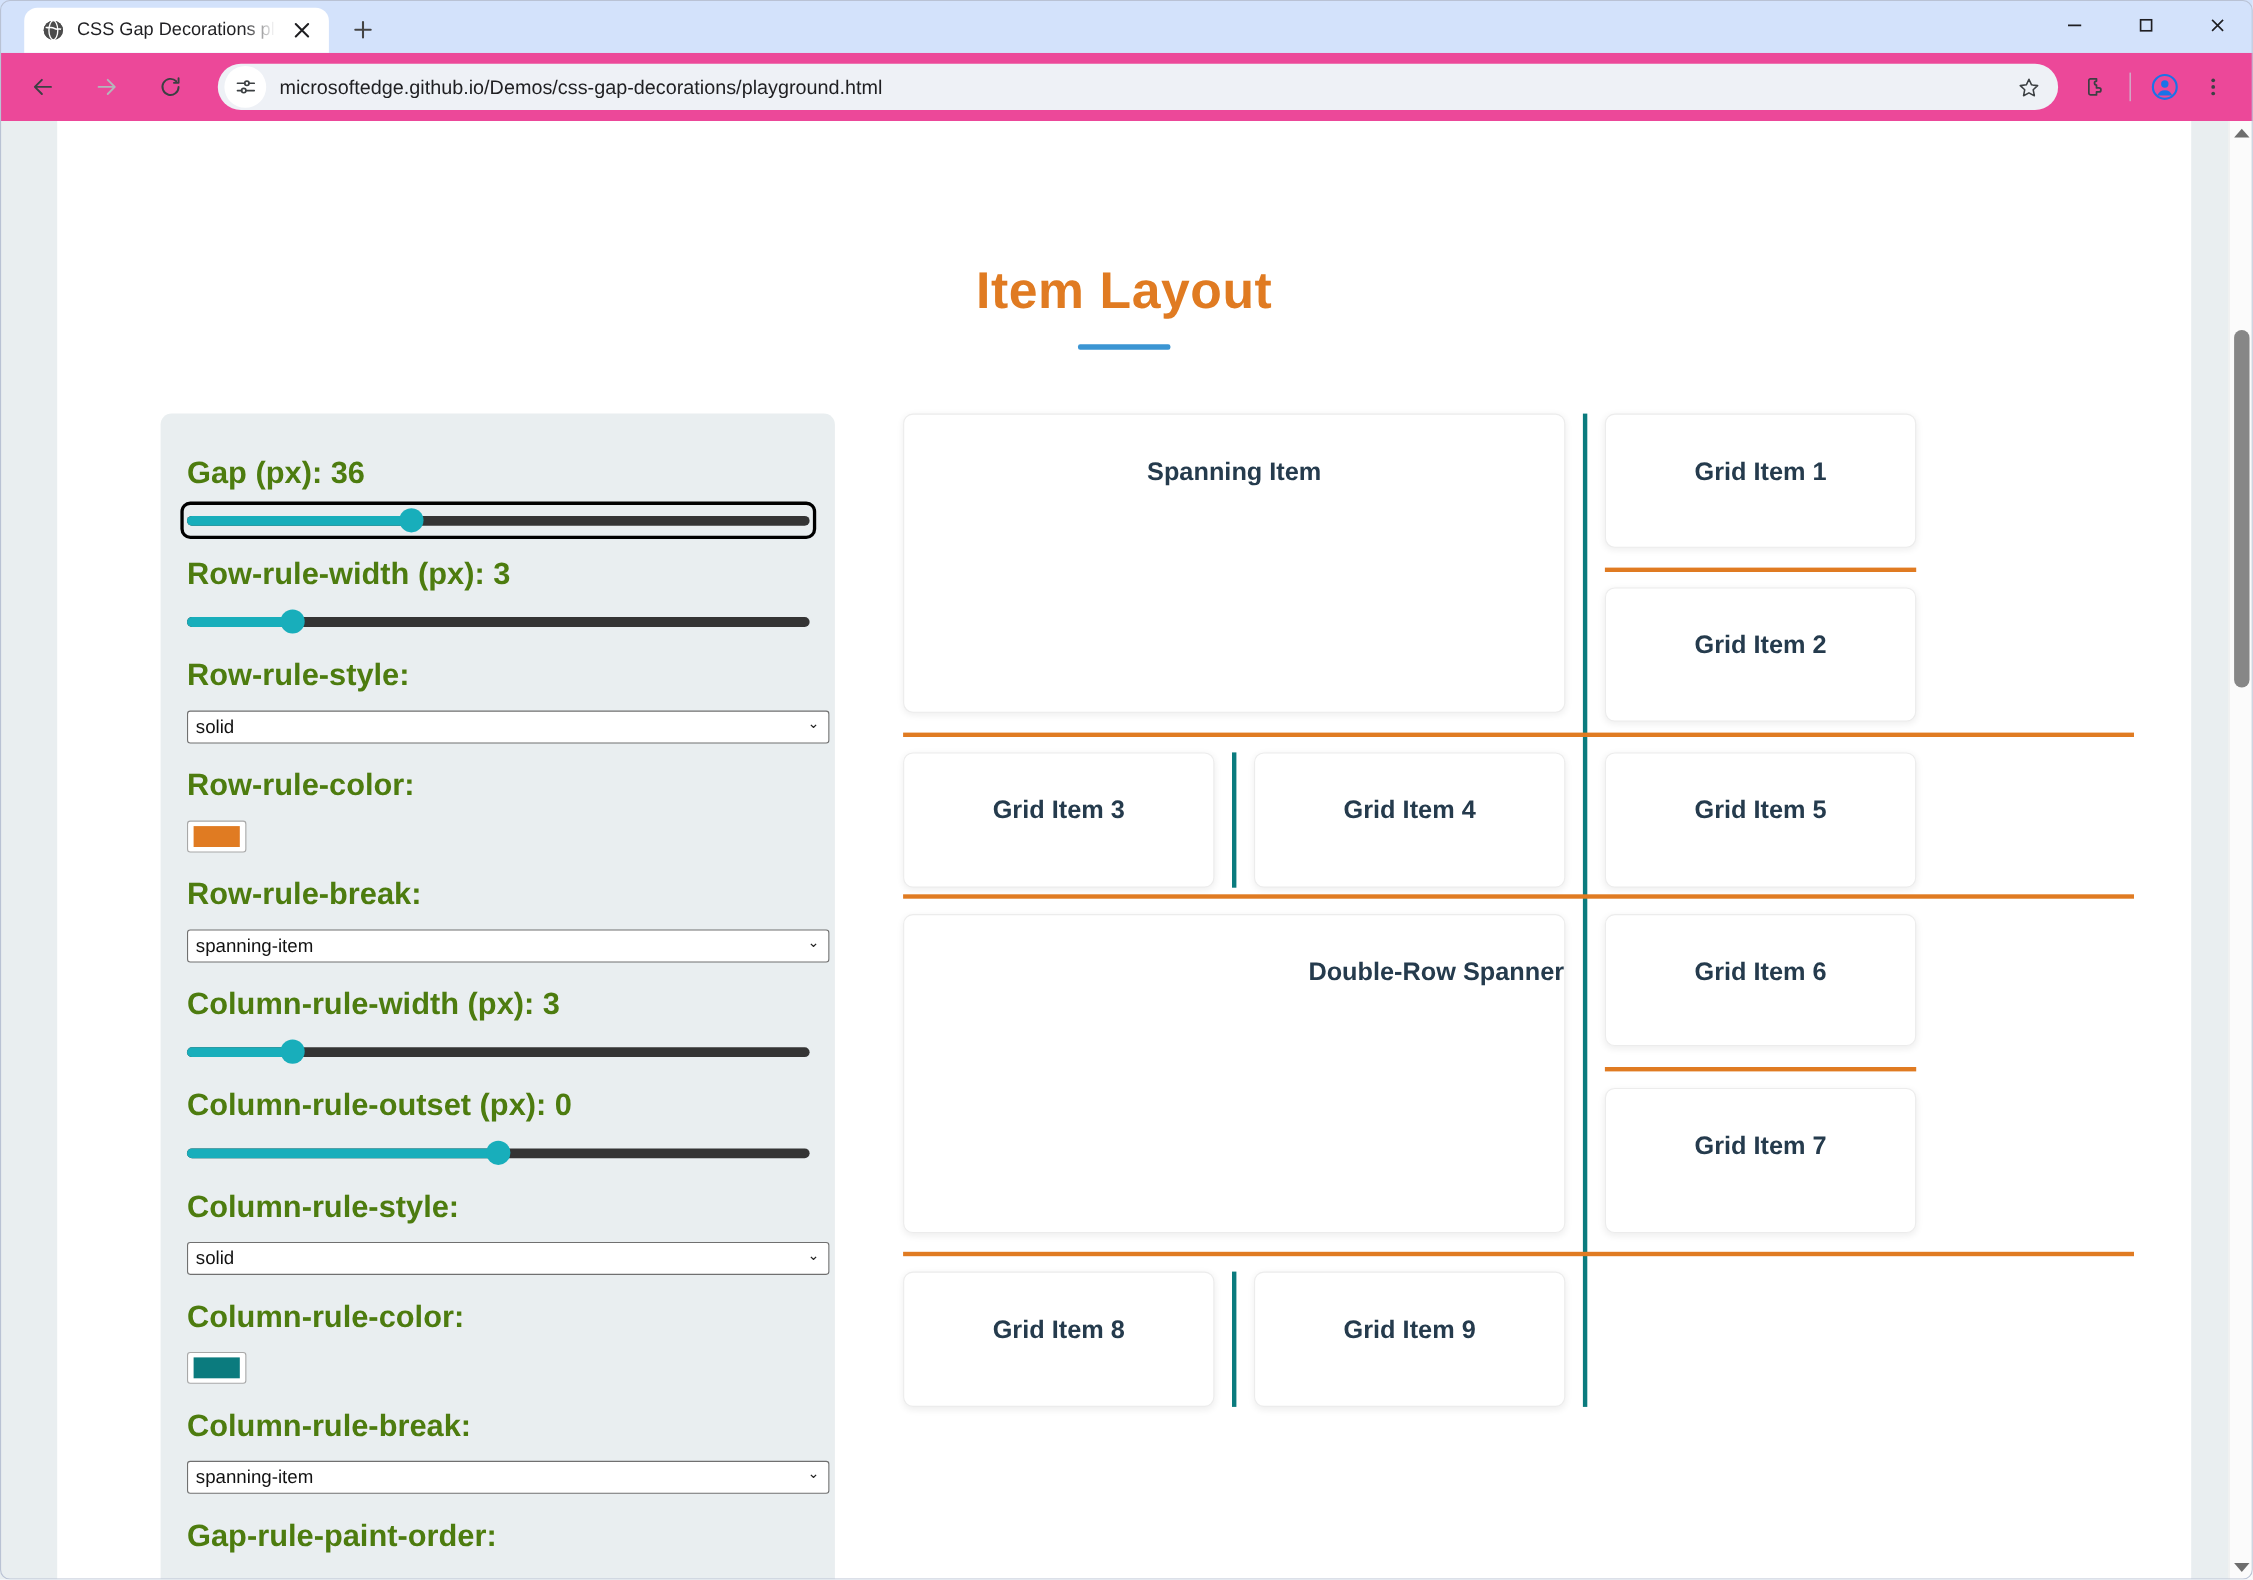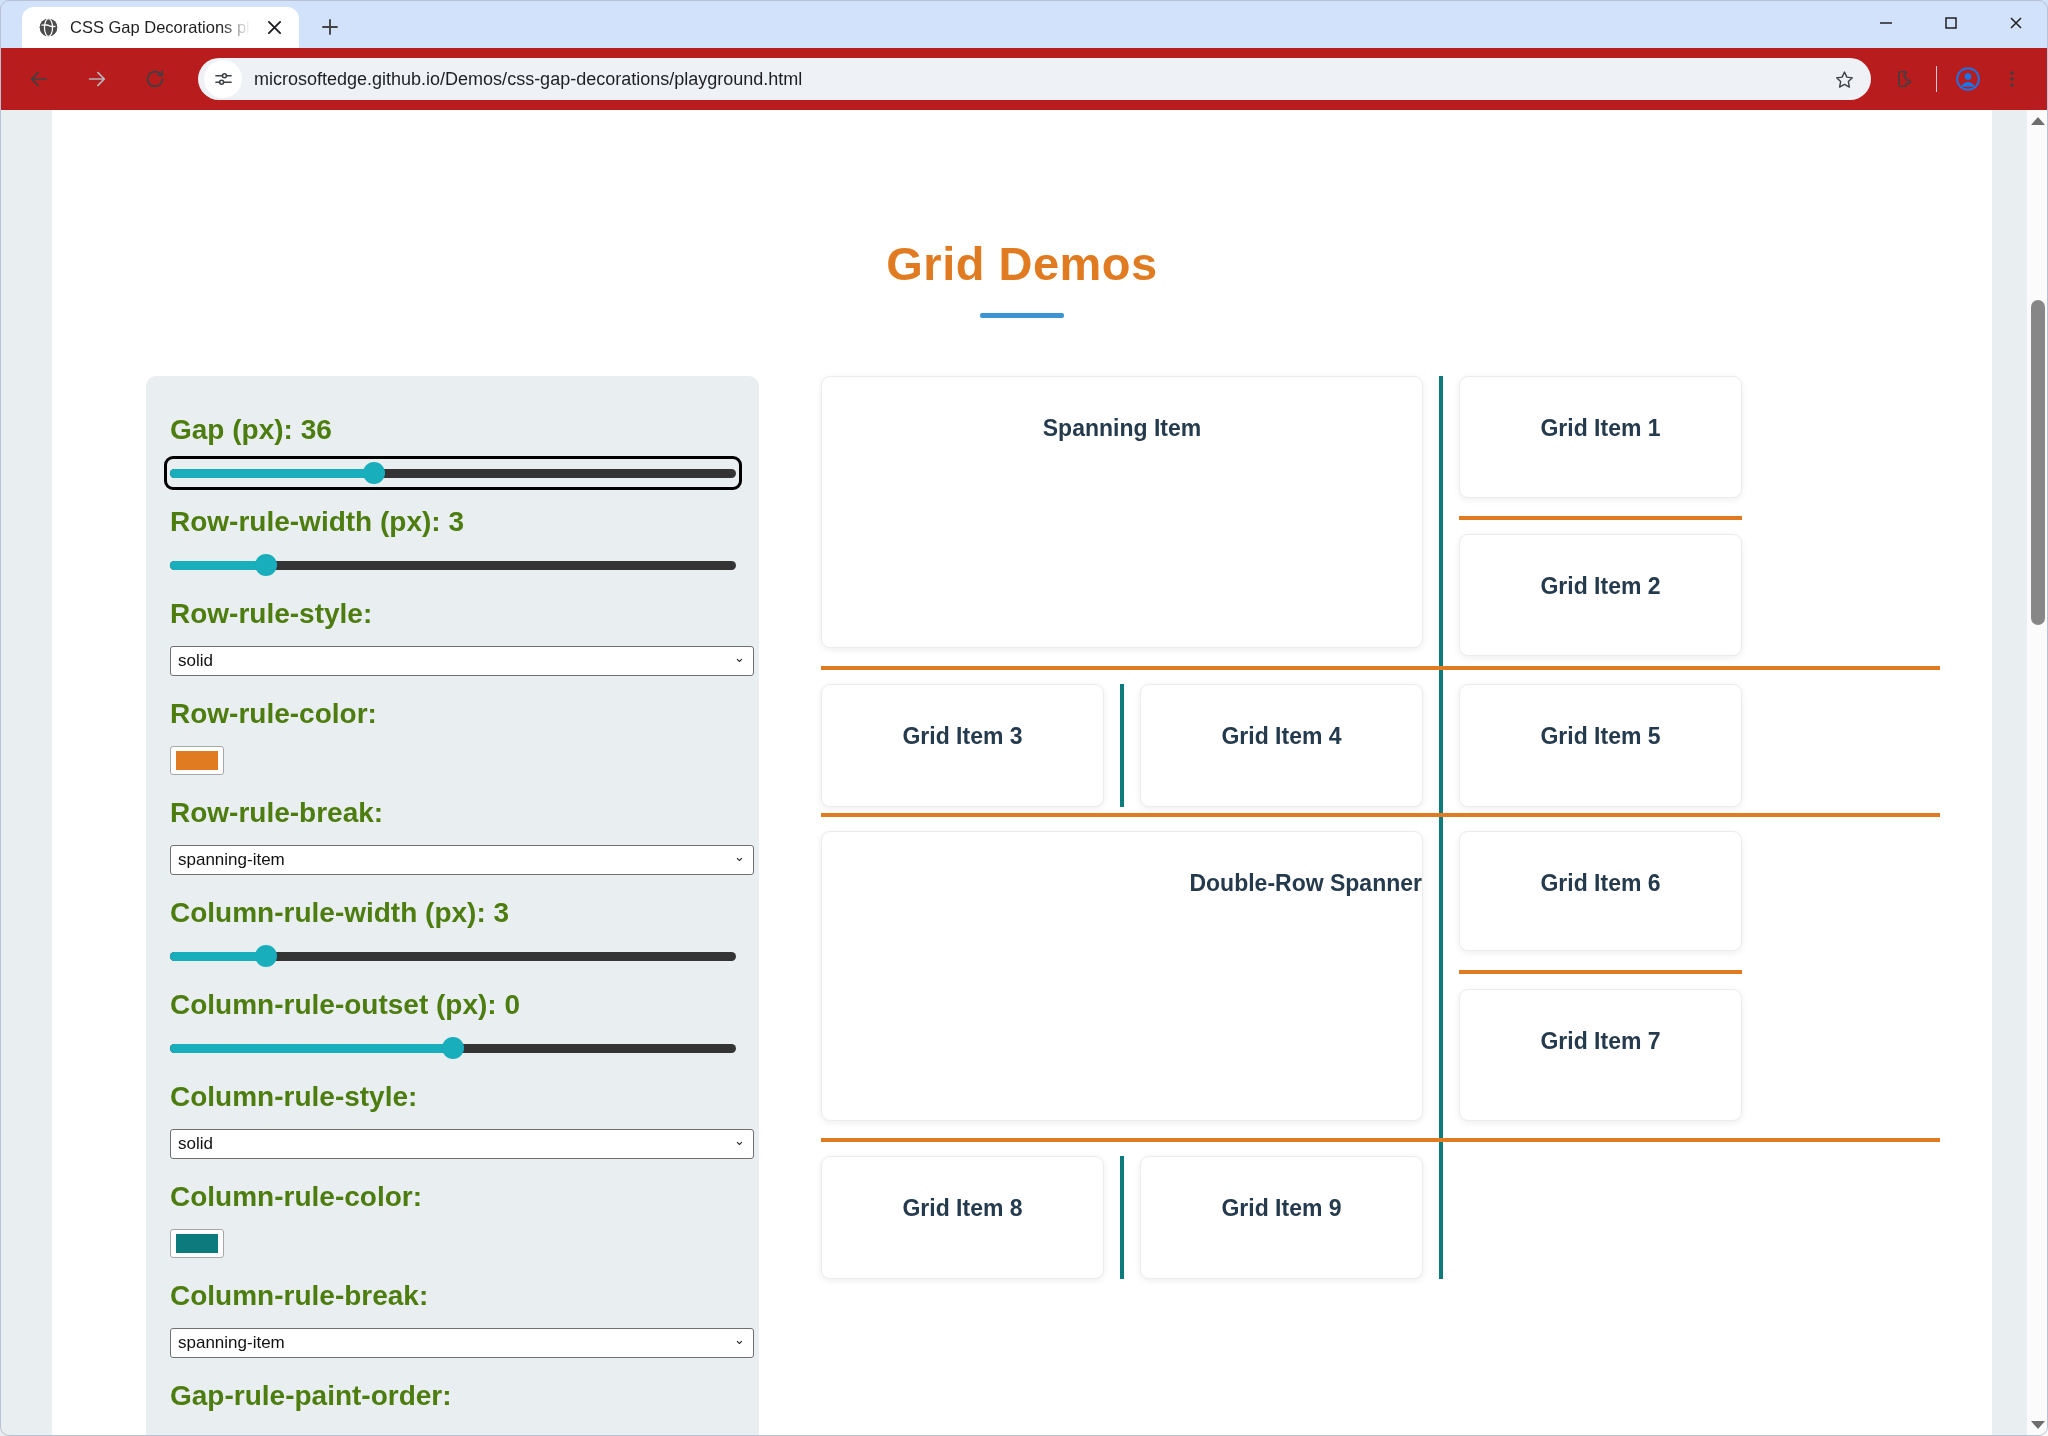--- a/index.html
+++ b/index.html
@@ -52,21 +52,21 @@
   }
   .wincontrols {
     position: absolute; right: 0; top: 0; height: 46px; display: flex;
   }
   .wc {
     width: 65px; height: 46px;
     display: flex; align-items: center; justify-content: center;
   }
 
   .toolbar {
-    height: 62px; background: #b91c1c;
+    height: 62px; background: #ec4899;
     display: flex; align-items: center; gap: 0;
     padding: 0 14px 0 10px;
   }
   .navbtn {
     width: 48px; height: 48px; margin: 0 5px;
     display: flex; align-items: center; justify-content: center;
     border-radius: 50%;
   }
   .omnibox {
     flex: 1; height: 42px; margin: 0 12px 0 14px;
@@ -349,21 +349,21 @@
           <circle cx="10" cy="10" r="1.7" fill="#3c4043"></circle>
           <circle cx="10" cy="16" r="1.7" fill="#3c4043"></circle>
       </svg>
     </div>
   </div>
 
   <div class="viewport">
     <div class="page">
       <div class="page-inner">
 
-        <h1 class="page-title">Grid Demos</h1>
+        <h1 class="page-title">Item Layout</h1>
         <div class="title-underline"></div>
 
         <div class="layout">
 
           <div class="controls" id="controls">
               <div class="ctrl-group">
                 <span class="ctrl-label">Gap (px): 36</span>
                 <div class="slider focused">
                   <div class="slider-track"></div>
                   <div class="slider-fill" style="width: 36%;"></div>

